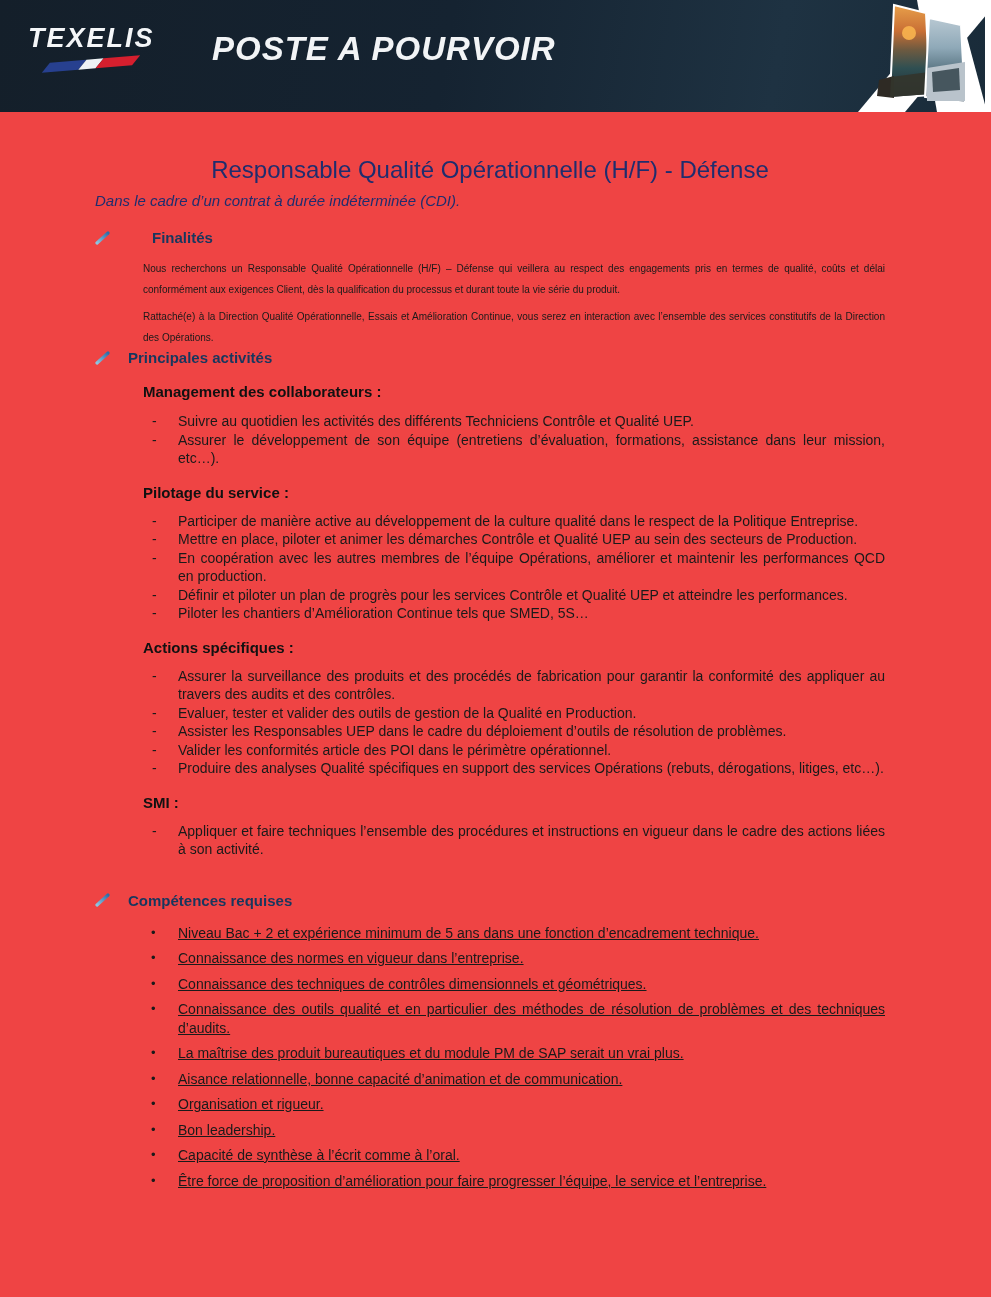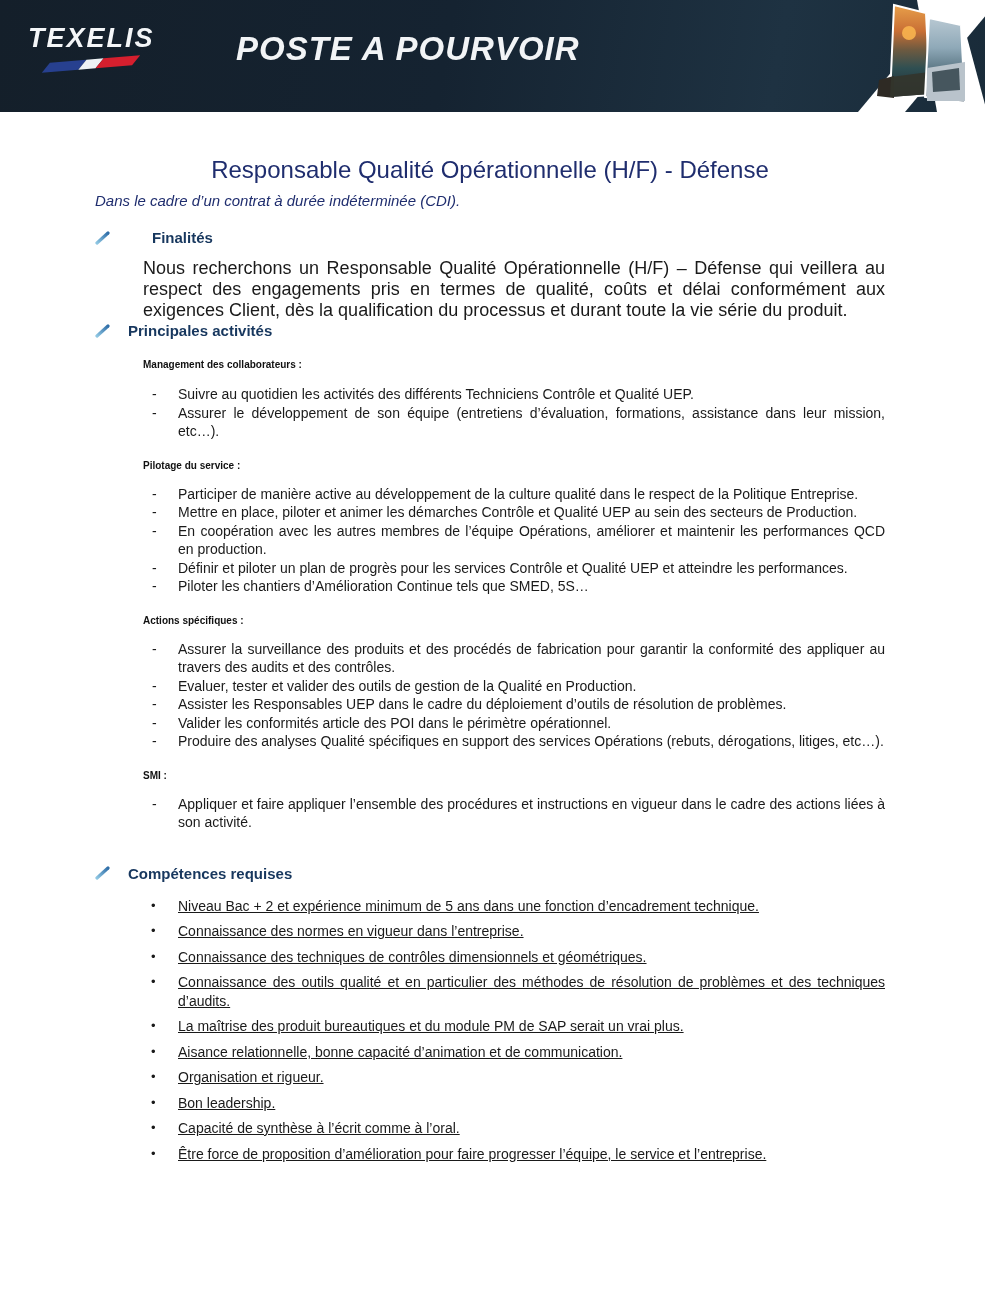--- a/index.html
+++ b/index.html
@@ -1,53 +1,53 @@
 <!DOCTYPE html>
 <html><head>
 <meta charset="utf-8">
 <style>
   html,body { margin:0; padding:0; background:#e9e9e9; }
   .page {
-    width:991px; height:1297px; background:#ffffff; position:relative;
+    width:991px; height:1297px; background:#ef4444; position:relative;
     font-family:"Liberation Sans", sans-serif; overflow:hidden; margin:0 auto;
   }
 
   
   .banner {
     position:relative; height:112px; width:100%;
     background:linear-gradient(100deg,#141f2a 0%,#152331 45%,#1e3242 78%,#192b39 100%);
   }
   .logo { position:absolute; left:28px; top:24px; text-align:center; }
   .logo-text {
     color:#f4f6f8; font-size:27px; font-weight:bold; font-style:italic;
     letter-spacing:2px; line-height:28px; white-space:nowrap;
   }
   .flag { width:84px; height:10px; margin:7px auto 0; display:flex; transform:skewX(-42deg) rotate(-5deg); }
   .flag .b { flex:4; background:#27408f; }
   .flag .w { flex:2; background:#eef2f5; }
   .flag .r { flex:4; background:#d51f2e; }
   .banner-title {
-    position:absolute; left:236px; top:30px; color:#f2f4f6; font-size:33px;
+    position:absolute; left:212px; top:30px; color:#f2f4f6; font-size:33px;
     font-weight:bold; font-style:italic; letter-spacing:1px; white-space:nowrap;
   }
   .xgraphic { position:absolute; right:0; top:0; width:160px; height:112px; }
 
   
   .content { padding:0 106px 0 95px; color:#1a1a1a; }
   .doc-title { margin-top:44px; text-align:center; color:#1f2d6e; font-size:24px; font-weight:normal; line-height:28px; }
   .doc-subtitle { margin-top:7px; text-align:left; color:#1f2d6e; font-size:15px; font-style:italic; line-height:19px; }
 
   .section-heading { display:flex; align-items:center; gap:18px; color:#17375e; font-size:15px; font-weight:bold; line-height:19px; }
   .mt-s1 { margin-top:18px;gap:42px; } .mt-s2 { } .mt-s3 { margin-top:32px; }
   .sec-icon { flex:0 0 15px; height:14px; display:inline-block; }
 
-  .para { margin:6px 0 0 48px; font-size:18px; line-height:21px; text-align:justify; }
+  .para { margin:6px 0 0 48px; font-size:10px; line-height:21px; text-align:justify; }
   .para.first { margin-top:11px; }
 
-  .group-sub { margin:14px 0 0 48px; font-size:10px; font-weight:bold; color:#111; line-height:21px; }
+  .group-sub { margin:14px 0 0 48px; font-size:15px; font-weight:bold; color:#111; line-height:21px; }
   .dash-list { margin:9px 0 0 48px; }
   .dash-list.first { margin-top:10px; }
   .dash-item { display:flex; font-size:14px; line-height:18.5px; }
   .dash-item .marker { flex:0 0 35px; padding-left:9px; box-sizing:border-box; }
   .dash-item .li-text { flex:1; text-align:justify; }
 
   .dot-list { margin:14px 0 0 48px; }
   .dot-item { display:flex; font-size:14px; line-height:18.5px; margin-bottom:7px; }
   .dot-item .marker { flex:0 0 35px; padding-left:8px; box-sizing:border-box; font-size:13px; }
   .dot-item .li-text { flex:1; text-align:justify;text-decoration:underline; }
@@ -112,20 +112,21 @@
             <linearGradient id="g1" x1="0" y1="1" x2="1" y2="0">
           <stop offset="0" stop-color="#8ec6e2"></stop>
               <stop offset="1" stop-color="#2f6ea8"></stop>
         </linearGradient>
           </defs>
         <path d="M2 12 L13 2" stroke="url(#g1)" stroke-width="3.2" stroke-linecap="round" fill="none"></path>
       </svg>
       <span>Finalités</span>
     </div>
     <div class="para first">Nous recherchons un Responsable Qualité Opérationnelle (H/F) – Défense qui veillera au respect des engagements pris en termes de qualité, coûts et délai conformément aux exigences Client, dès la qualification du processus et durant toute la vie série du produit.</div>
+    <div class="para">Rattaché(e) à la Direction Qualité Opérationnelle, Essais et Amélioration Continue, vous serez en interaction avec l’ensemble des services constitutifs de la Direction des Opérations.</div>
 
     <div class="section-heading mt-s2">
       <svg class="sec-icon" viewBox="0 0 15 14" width="15" height="14">
         <defs>
             <linearGradient id="g2" x1="0" y1="1" x2="1" y2="0">
           <stop offset="0" stop-color="#8ec6e2"></stop>
               <stop offset="1" stop-color="#2f6ea8"></stop>
         </linearGradient>
           </defs>
         <path d="M2 12 L13 2" stroke="url(#g2)" stroke-width="3.2" stroke-linecap="round" fill="none"></path>
@@ -190,21 +191,21 @@
       <div class="dash-item">
         <span class="marker">-</span>
         <span class="li-text">Produire des analyses Qualité spécifiques en support des services Opérations (rebuts, dérogations, litiges, etc…).</span>
       </div>
     </div>
 
     <div class="group-sub">SMI :</div>
     <div class="dash-list">
       <div class="dash-item">
         <span class="marker">-</span>
-        <span class="li-text">Appliquer et faire appliquer l’ensemble des procédures et instructions en vigueur dans le cadre des actions liées à son activité.</span>
+        <span class="li-text">Appliquer et faire techniques l’ensemble des procédures et instructions en vigueur dans le cadre des actions liées à son activité.</span>
       </div>
     </div>
 
     <div class="section-heading mt-s3">
       <svg class="sec-icon" viewBox="0 0 15 14" width="15" height="14">
         <defs>
             <linearGradient id="g3" x1="0" y1="1" x2="1" y2="0">
           <stop offset="0" stop-color="#8ec6e2"></stop>
               <stop offset="1" stop-color="#2f6ea8"></stop>
         </linearGradient>

